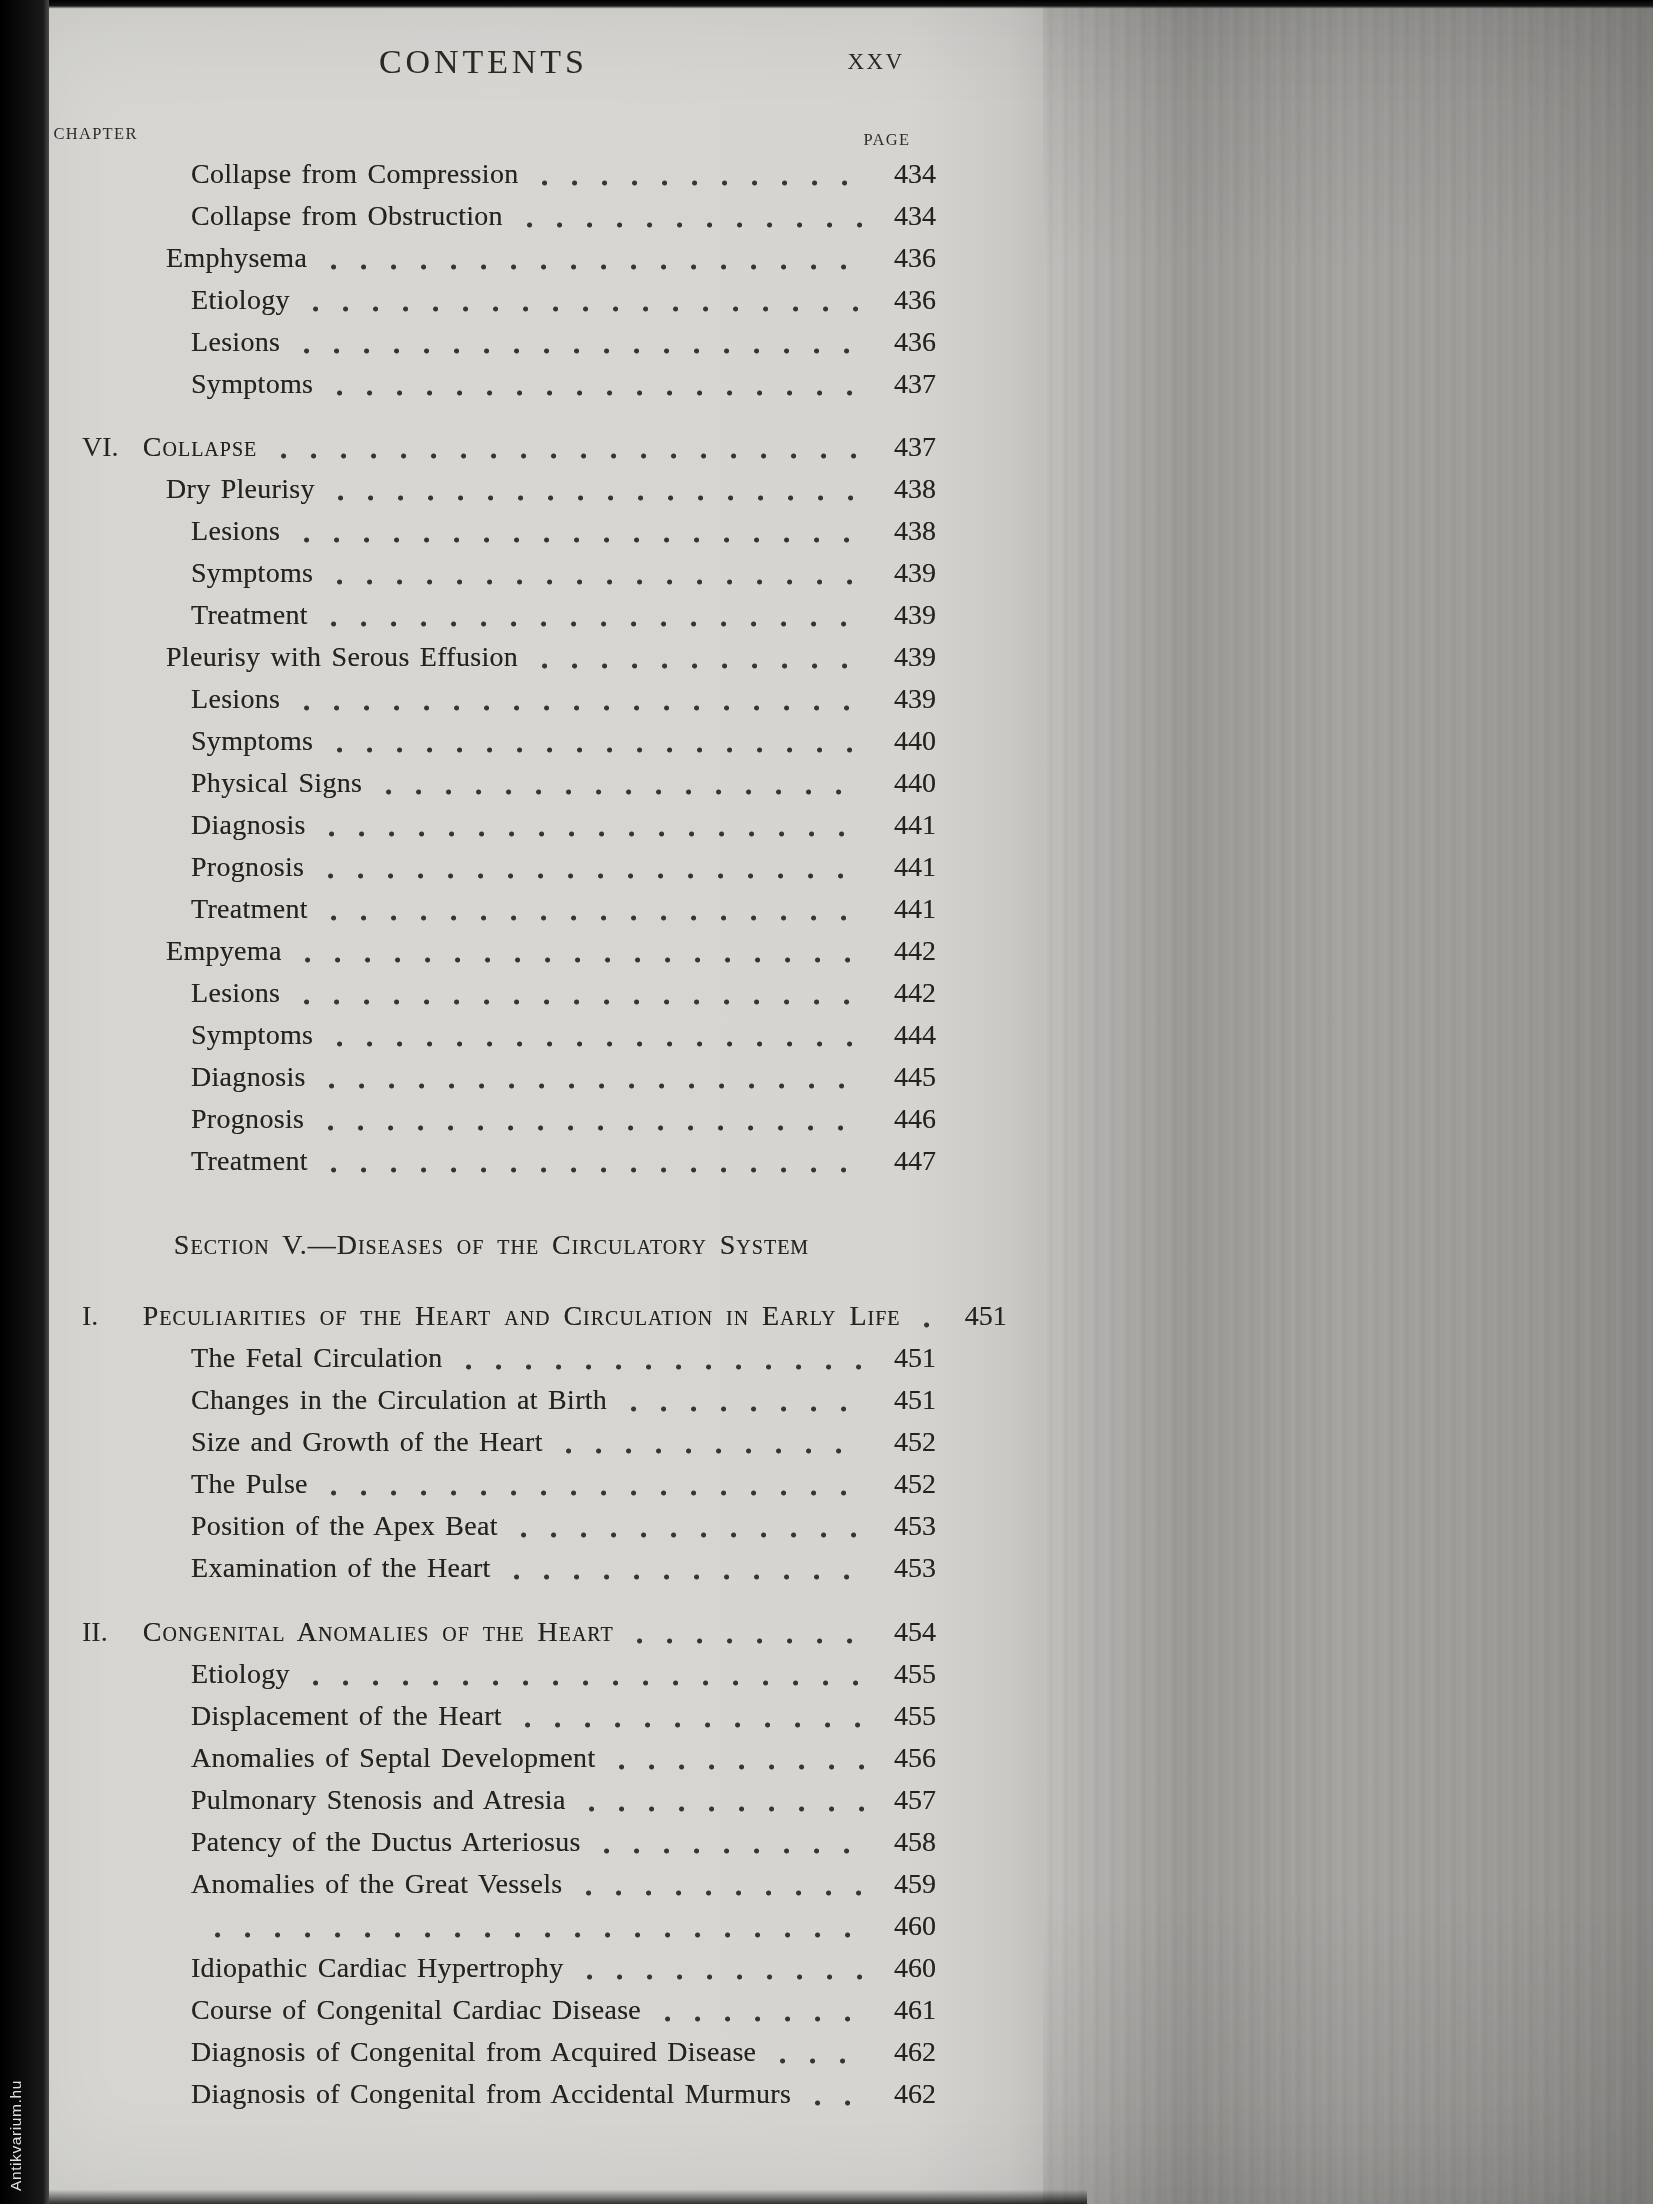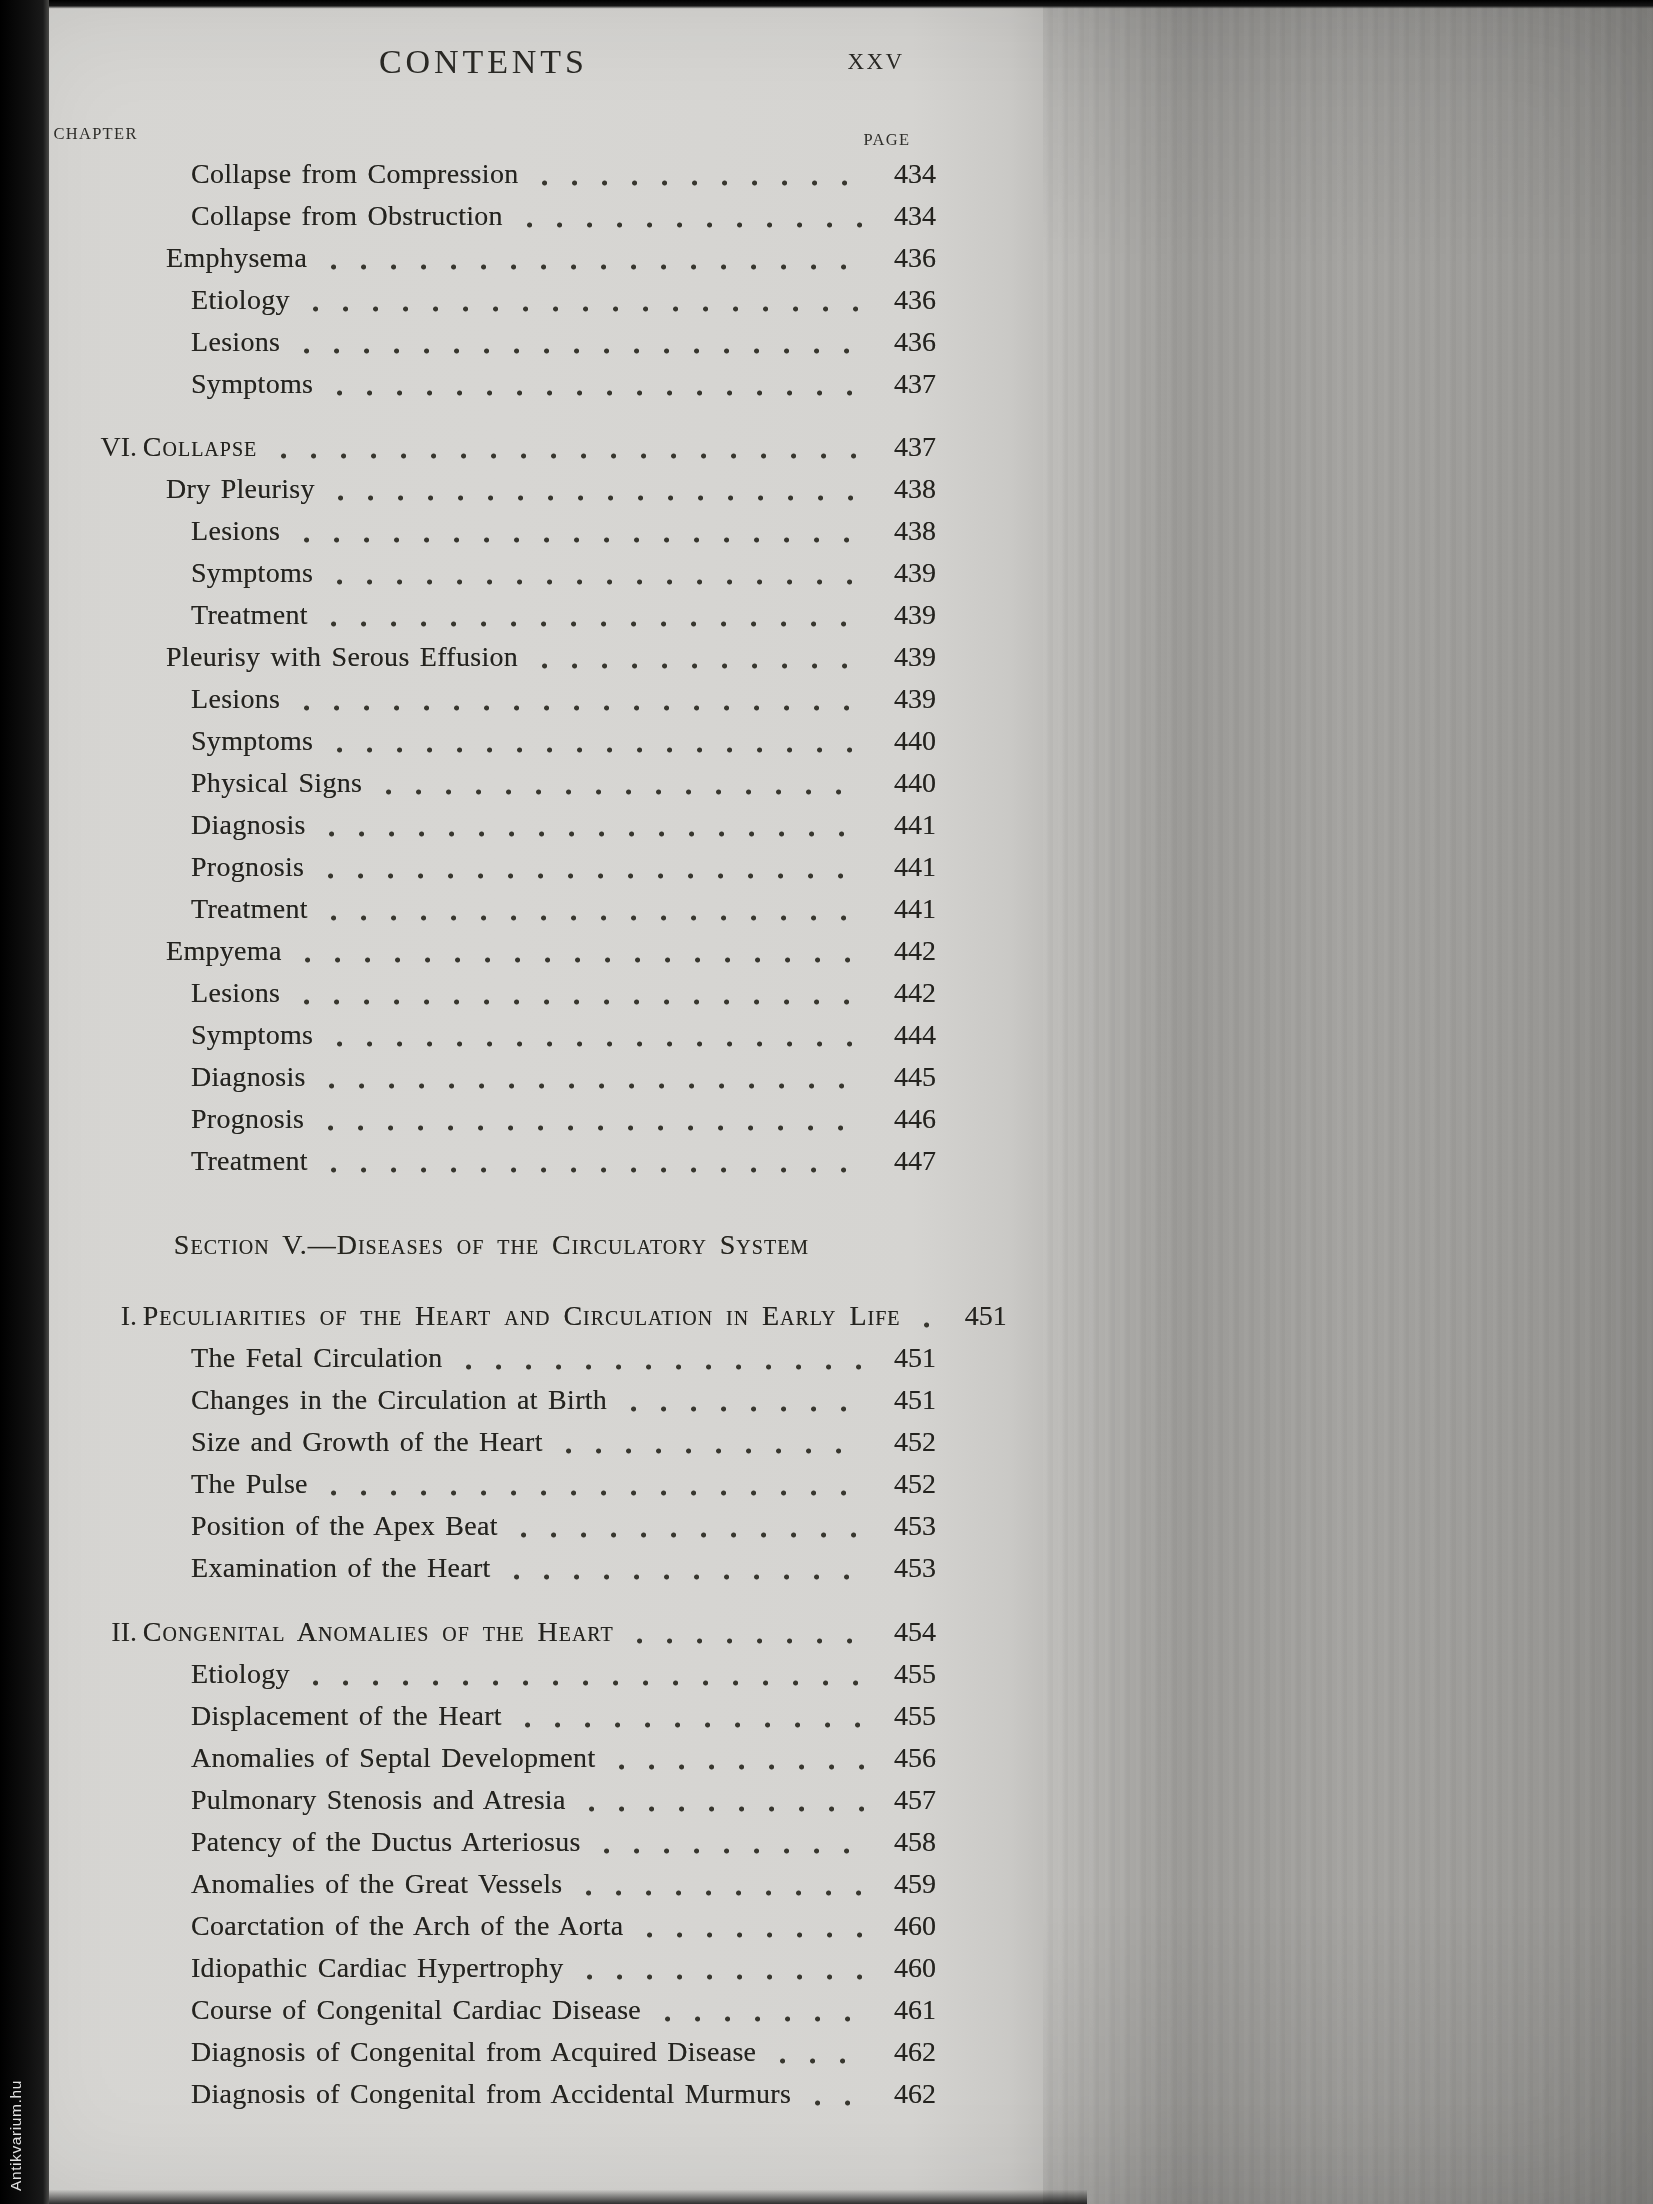--- a/index.html
+++ b/index.html
@@ -90,21 +90,20 @@
     display: flex;
     align-items: baseline;
     line-height: 42px;
   }
   .row.l1 { padding-left: 84px; }
   .row.l2 { padding-left: 109px; }
   .row.chapter { margin-top: 21.3px; }
   .num {
     flex: 0 0 auto;
     width: 55px; margin-right: 5.8px;
-    text-align: right;
     white-space: nowrap;
   }
   .label {
     flex: 0 0 auto;
     white-space: nowrap;
     word-spacing: 2.9px;
     letter-spacing: 0.3px;
     text-shadow: 0 0 0.5px rgba(20,20,10,0.45);
   }
   .sc {
@@ -342,21 +341,20 @@
           <span class="label">Patency of the Ductus Arteriosus</span>
           <span class="dots"></span>
           <span class="pageno">458</span>
         </div>
         <div class="row l2">
           <span class="label">Anomalies of the Great Vessels</span>
           <span class="dots"></span>
           <span class="pageno">459</span>
         </div>
         <div class="row l2">
-          <span class="label">Coarctation of the Arch of the Aorta</span>
           <span class="dots"></span>
           <span class="pageno">460</span>
         </div>
         <div class="row l2">
           <span class="label">Idiopathic Cardiac Hypertrophy</span>
           <span class="dots"></span>
           <span class="pageno">460</span>
         </div>
         <div class="row l2">
           <span class="label">Course of Congenital Cardiac Disease</span>

